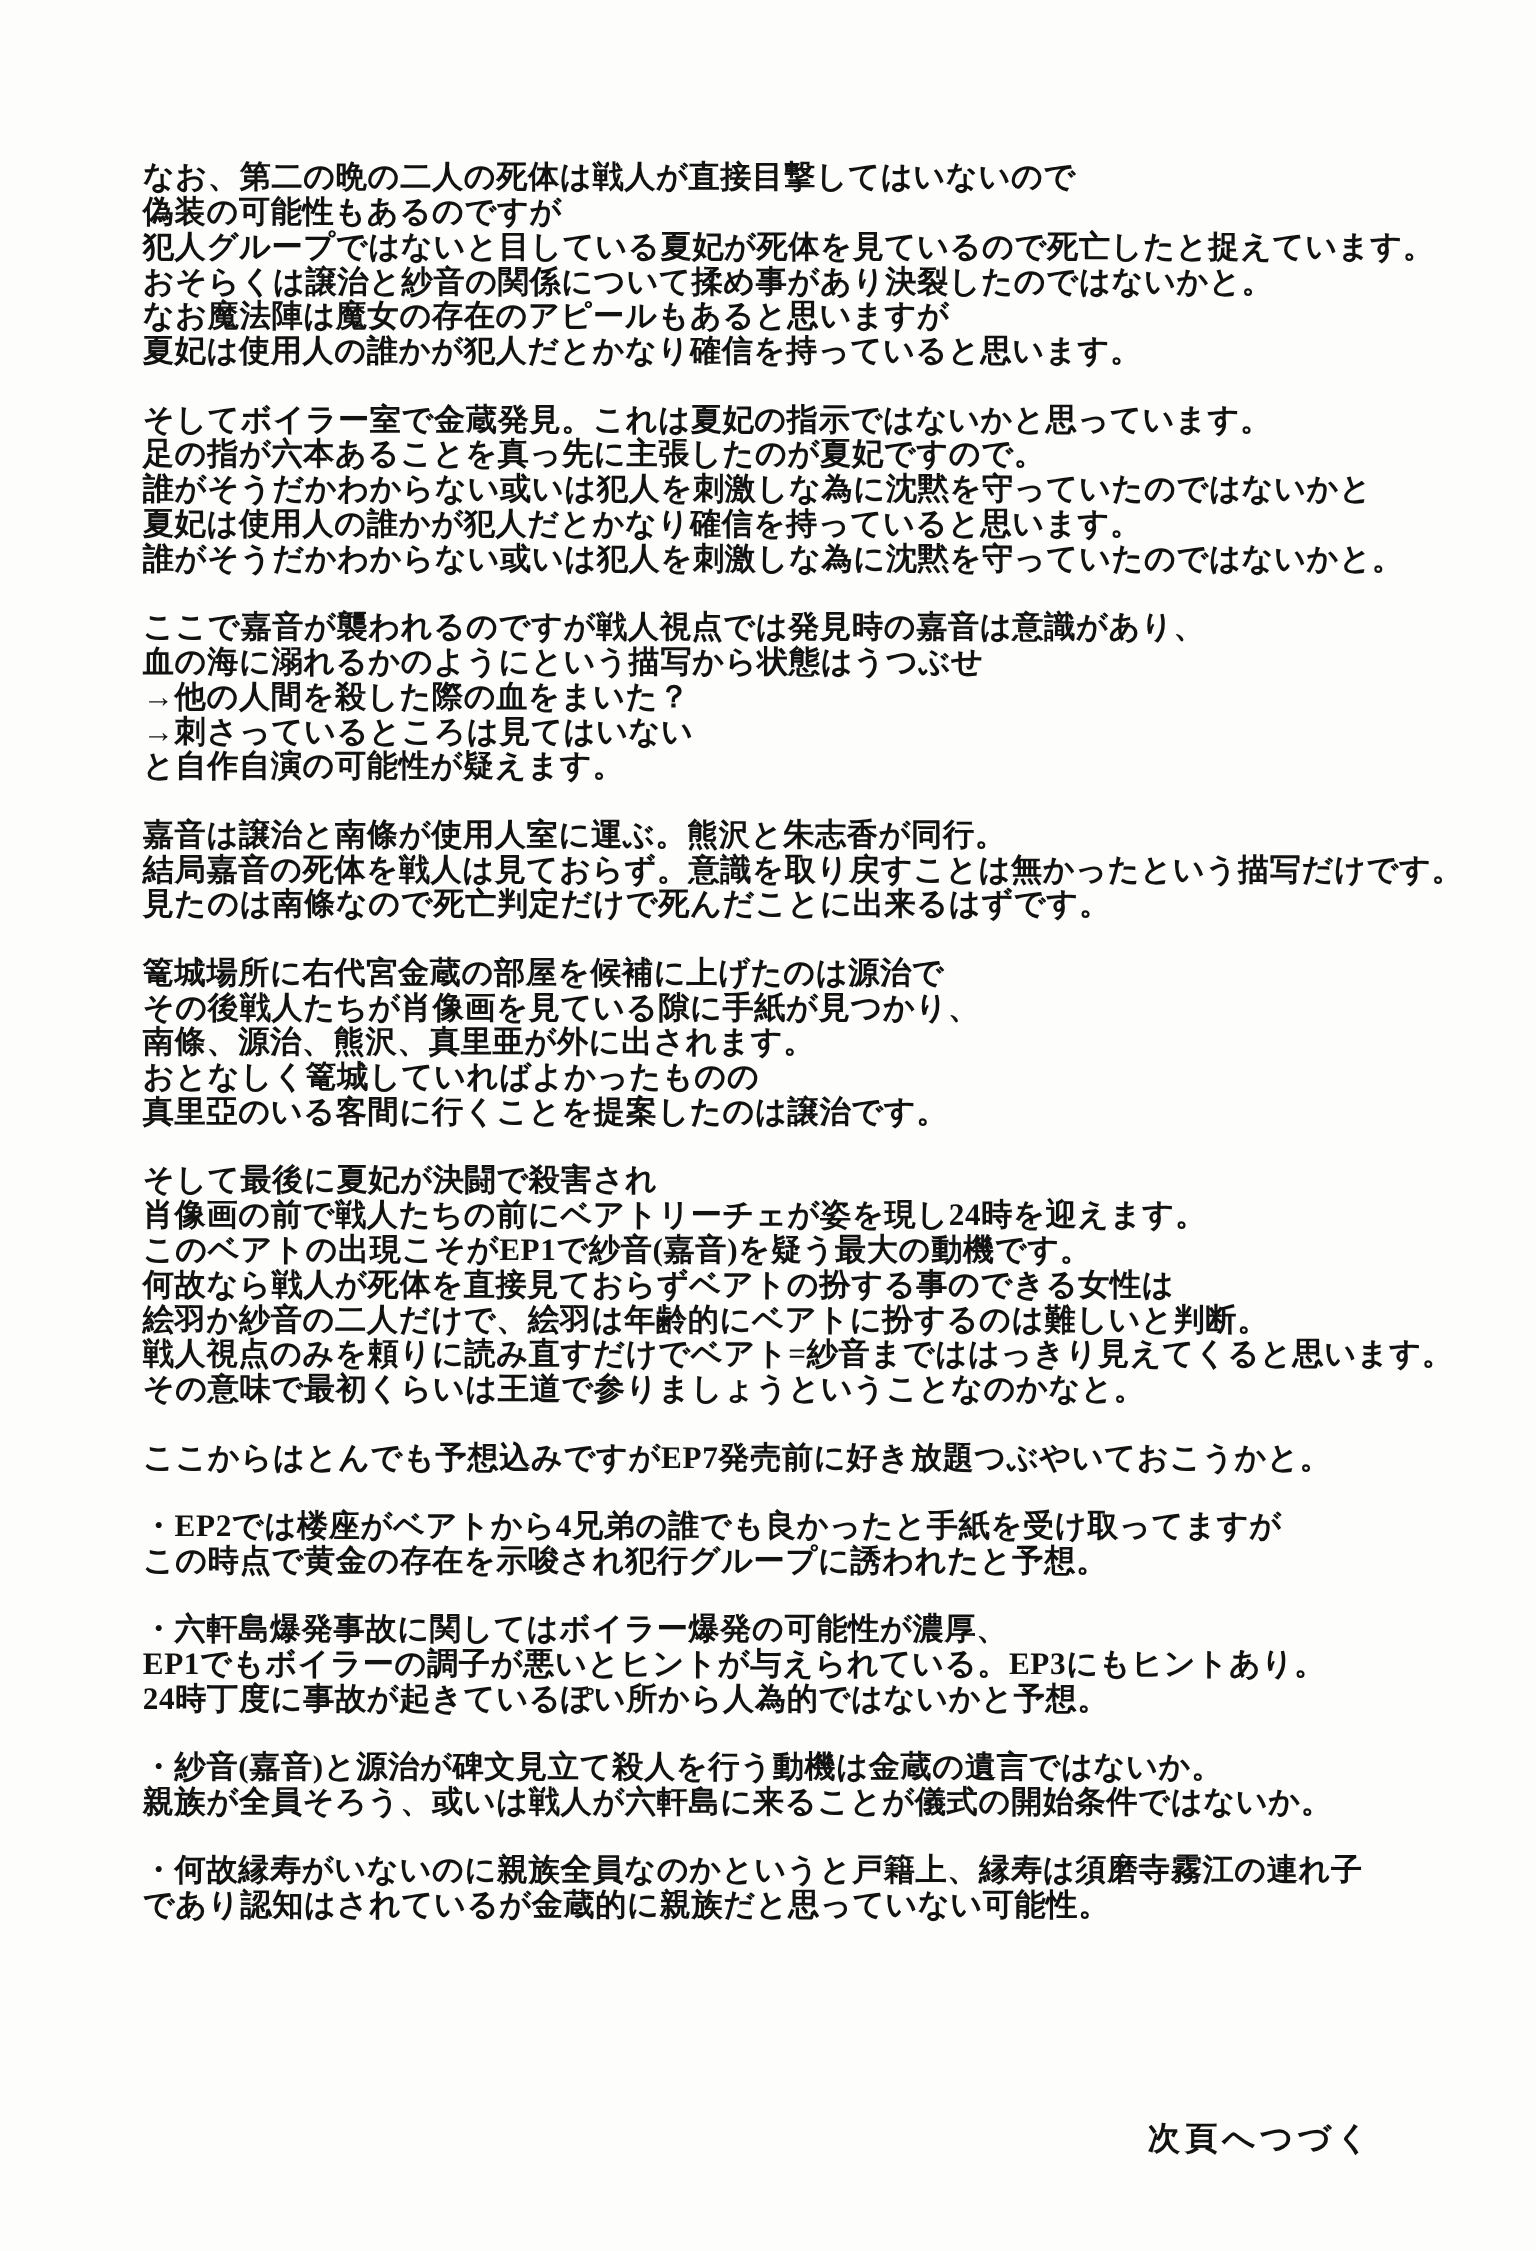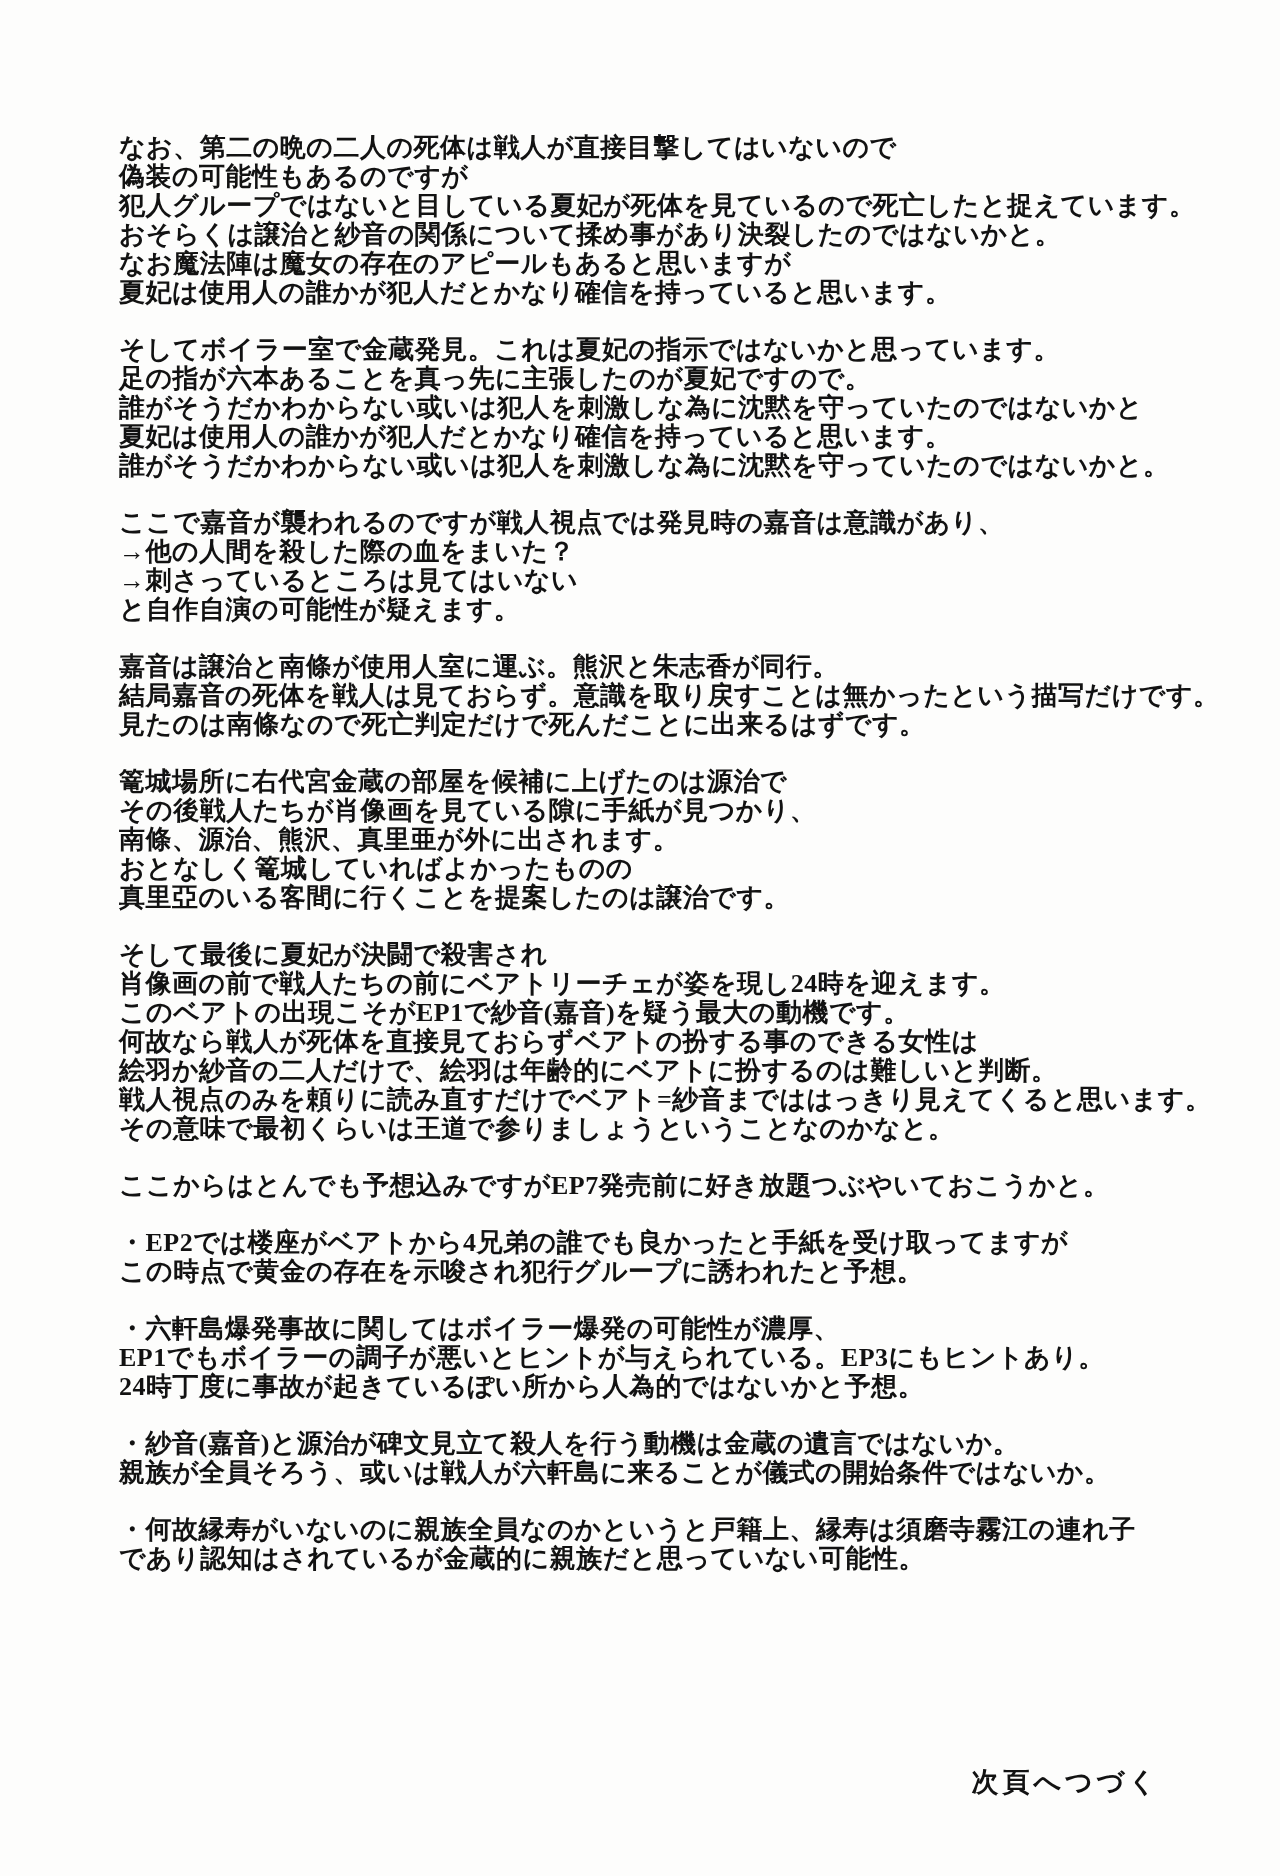--- a/index.html
+++ b/index.html
@@ -34,21 +34,21 @@
   .para {
     margin: 0 0 28px 0;
   }
   .line {
     white-space: nowrap;
     letter-spacing: 0.5px;
   }
   .footer {
     position: absolute;
     top: 1768px;
-    right: 120px;
+    right: 135px;
     font-size: 27px;
     letter-spacing: 4px;
   }
 </style>
 </head>
 <body>
 
 <div class="page">
   <div class="body-text">
 
@@ -64,20 +64,21 @@
     <div class="para">
       <div class="line">そしてボイラー室で金蔵発見。これは夏妃の指示ではないかと思っています。</div>
       <div class="line">足の指が六本あることを真っ先に主張したのが夏妃ですので。</div>
       <div class="line">誰がそうだかわからない或いは犯人を刺激しな為に沈黙を守っていたのではないかと</div>
       <div class="line">夏妃は使用人の誰かが犯人だとかなり確信を持っていると思います。</div>
       <div class="line">誰がそうだかわからない或いは犯人を刺激しな為に沈黙を守っていたのではないかと。</div>
     </div>
 
     <div class="para">
       <div class="line">ここで嘉音が襲われるのですが戦人視点では発見時の嘉音は意識があり、</div>
+      <div class="line">血の海に溺れるかのようにという描写から状態はうつぶせ</div>
       <div class="line">→他の人間を殺した際の血をまいた？</div>
       <div class="line">→刺さっているところは見てはいない</div>
       <div class="line">と自作自演の可能性が疑えます。</div>
     </div>
 
     <div class="para">
       <div class="line">嘉音は譲治と南條が使用人室に運ぶ。熊沢と朱志香が同行。</div>
       <div class="line">結局嘉音の死体を戦人は見ておらず。意識を取り戻すことは無かったという描写だけです。</div>
       <div class="line">見たのは南條なので死亡判定だけで死んだことに出来るはずです。</div>
     </div>

